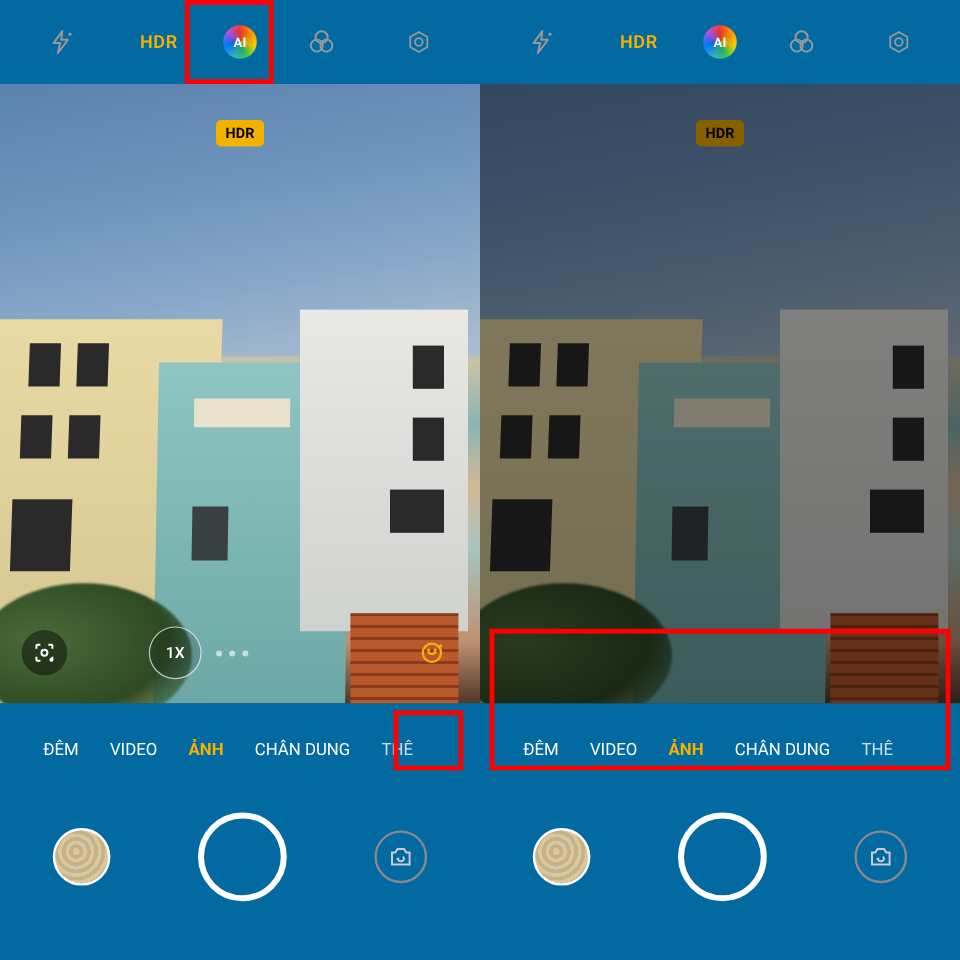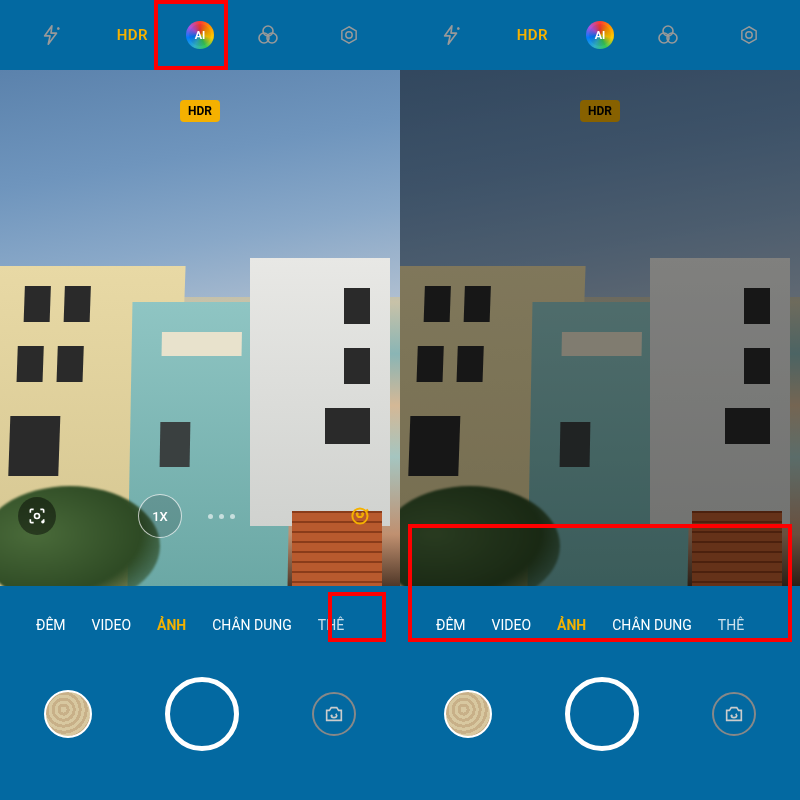--- a/index.html
+++ b/index.html
@@ -130,26 +130,25 @@
     background: #f5b100;
     color: #000;
     font-weight: 700;
     font-size: 12px;
     padding: 4px 8px;
     border-radius: 4px;
   }
   
   .vf-controls {
     position: absolute;
-    bottom: 48px;
+    bottom: 20px;
     left: 0; right: 0;
     display: flex;
     align-items: center;
     padding: 0 18px;
-    gap: 14px;
   }
   .goog-lens {
     width: 38px; height: 38px;
     background: rgba(0,0,0,0.45);
     border-radius: 50%;
     display: flex; align-items: center; justify-content: center;
     color: #fff;
   }
   .zoom-pill {
     width: 44px; height: 44px;

